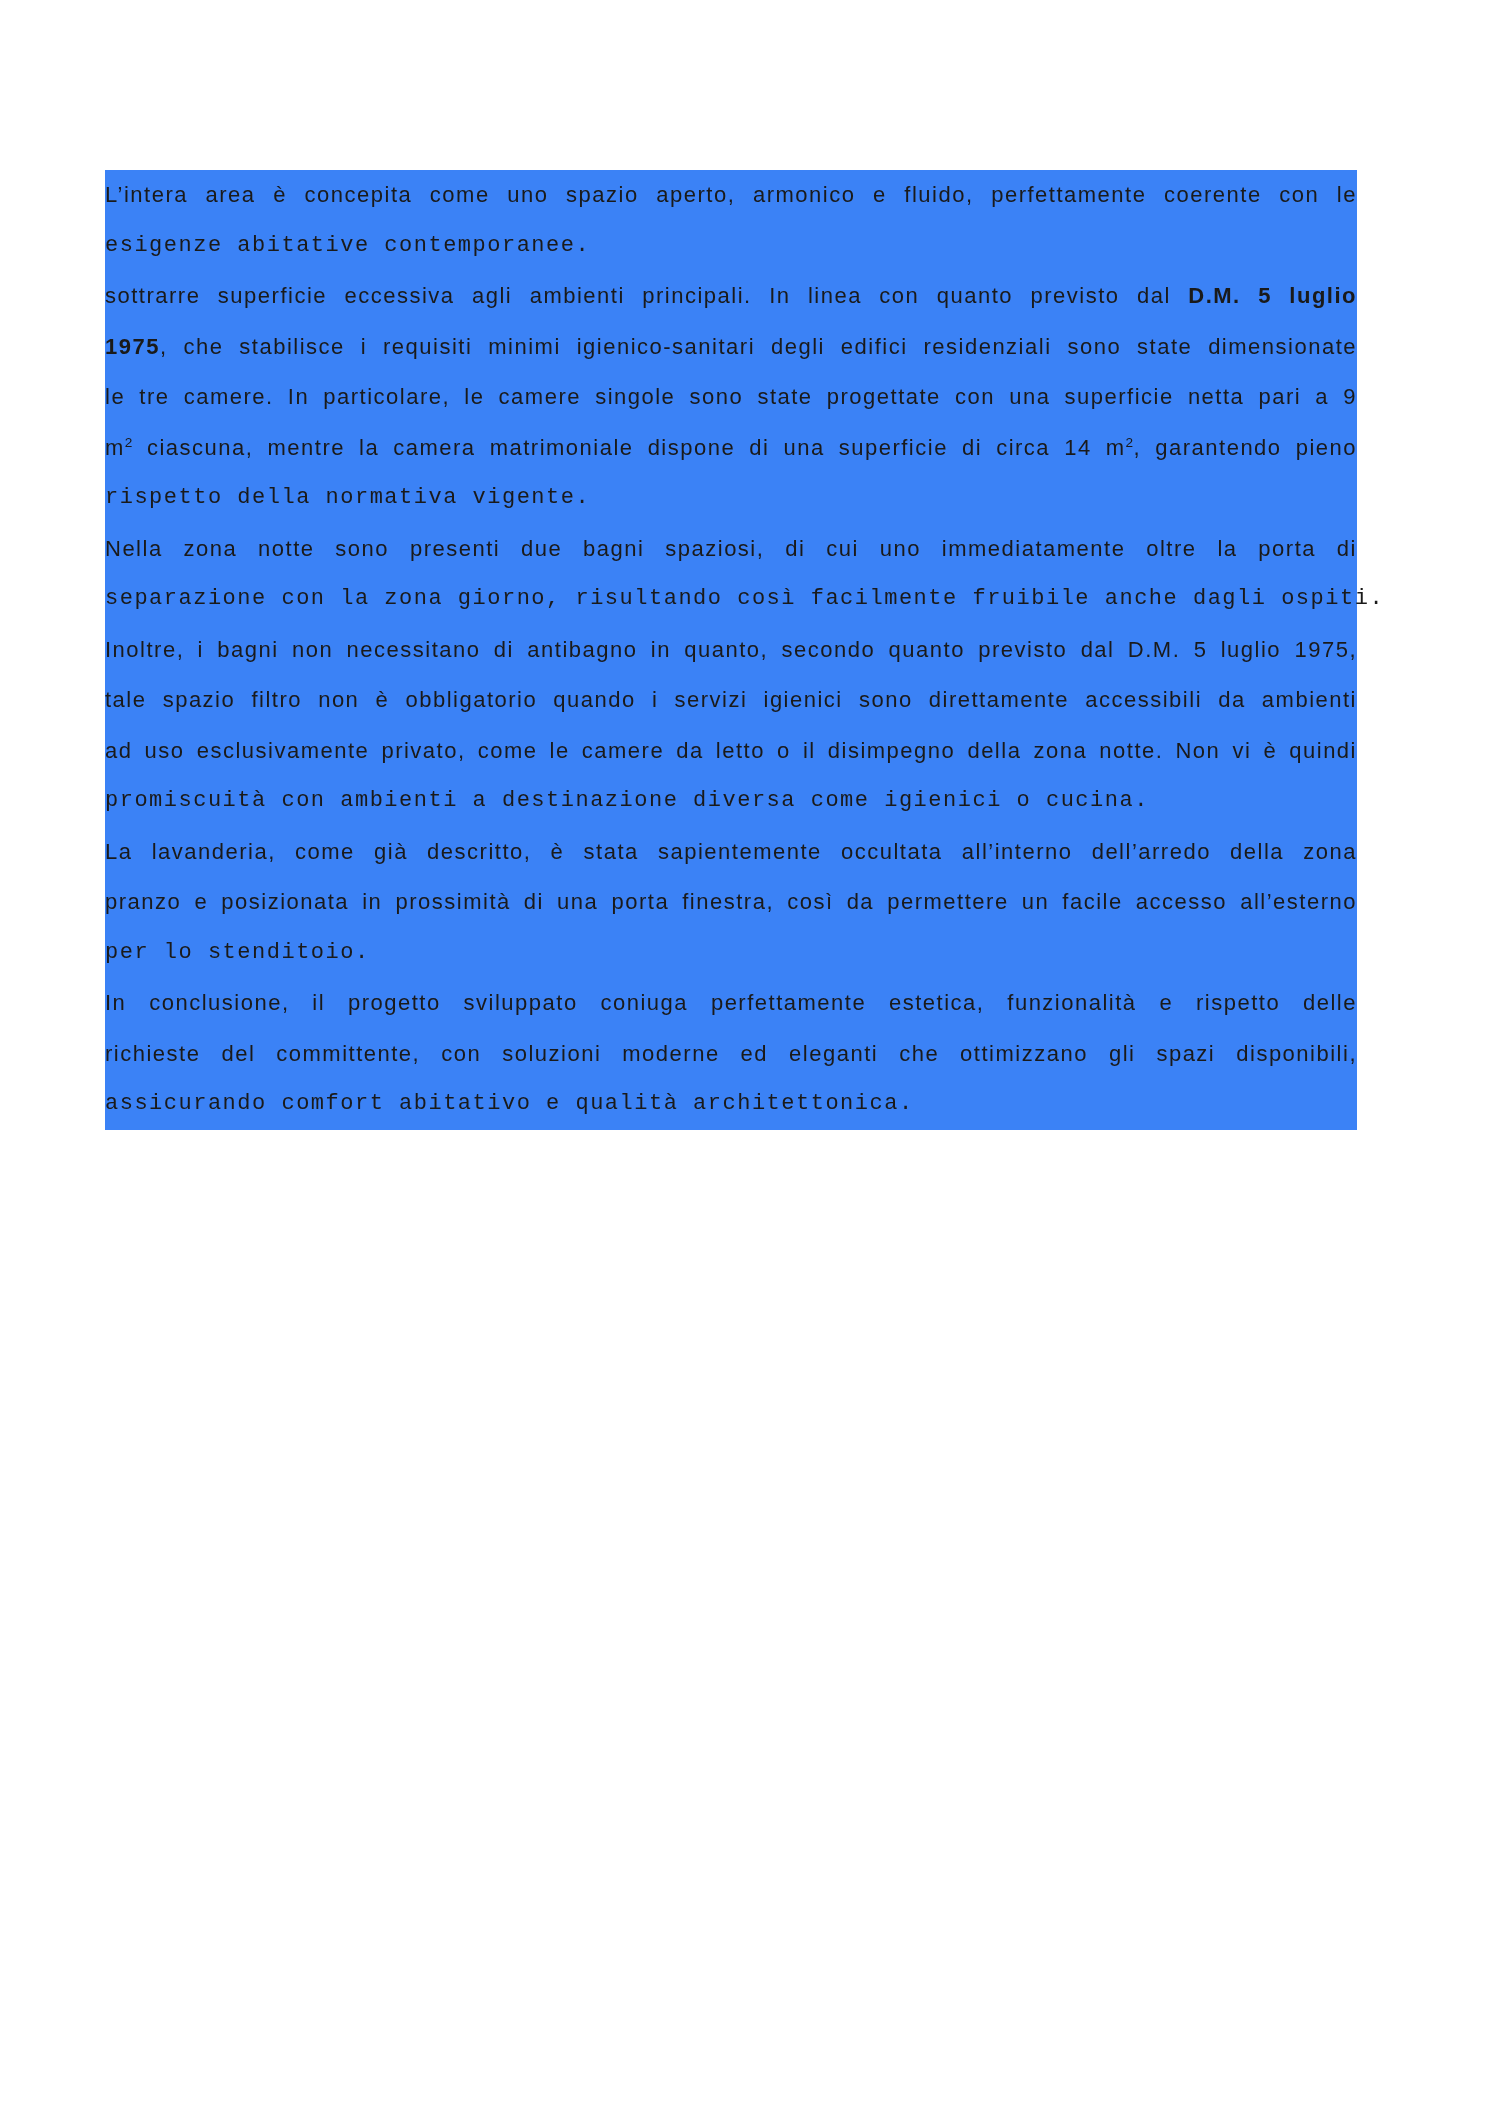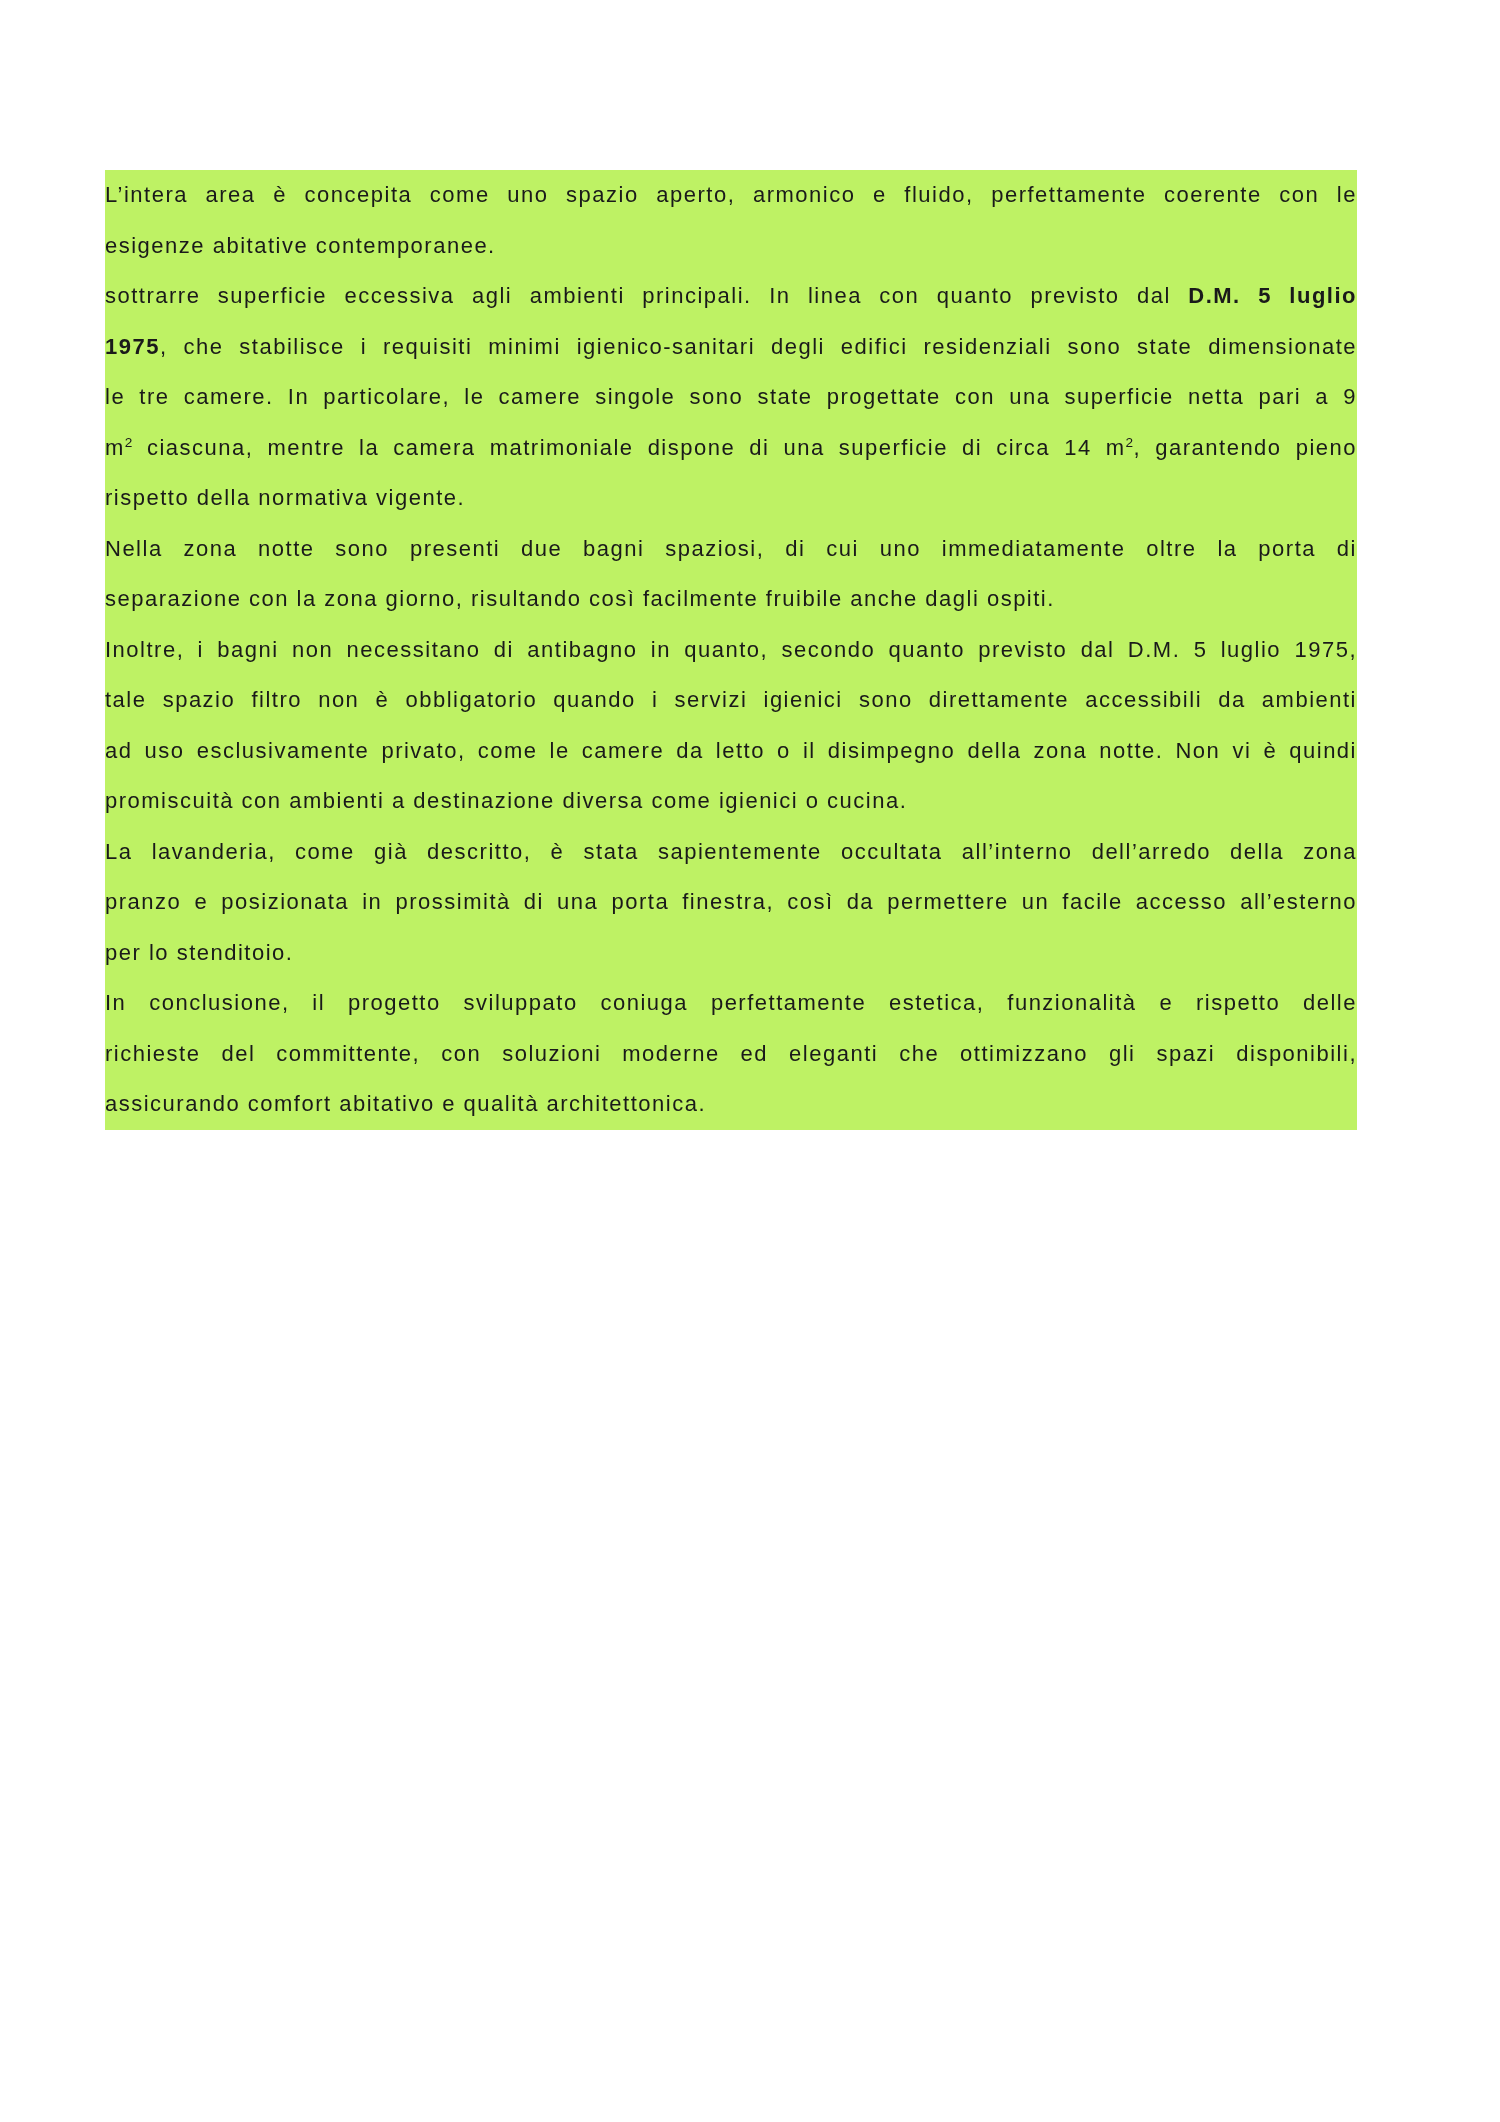--- a/index.html
+++ b/index.html
@@ -26,34 +26,35 @@
     letter-spacing: 1.5px;
   }
   .paragraph { margin: 0; }
   .line {
     text-align: justify;
     text-align-last: justify;
     white-space: nowrap;
   }
   .line.last {
     text-align-last: left;
+    font-family: Liberation Mono, monospace;
   }
   .b { font-weight: bold; }
   sup.sup {
     font-size: 0.62em;
     line-height: 0;
     vertical-align: super;
     letter-spacing: 0.5px;
   }
 </style>
 </head>
 <body>
 
 <div class="page">
-  <div class="doc-body" style="background: #bef264; color: rgb(26, 26, 26);">
+  <div class="doc-body" style="background: #3b82f6; color: rgb(26, 26, 26);">
       <div class="paragraph">
         <div class="line"><span>L’intera area è concepita come uno spazio aperto, armonico e fluido, perfettamente coerente con le</span></div>
         <div class="line last"><span>esigenze abitative contemporanee.</span></div>
       </div>
       <div class="paragraph">
         <div class="line"><span>sottrarre superficie eccessiva agli ambienti principali. In linea con quanto previsto dal </span><span class="b">D.M. 5 luglio</span></div>
         <div class="line"><span class="b">1975</span><span>, che stabilisce i requisiti minimi igienico-sanitari degli edifici residenziali sono state dimensionate</span></div>
         <div class="line"><span>le tre camere. In particolare, le camere singole sono state progettate con una superficie netta pari a 9</span></div>
         <div class="line"><span>m</span><sup class="sup">2</sup><span> ciascuna, mentre la camera matrimoniale dispone di una superficie di circa 14 m</span><sup class="sup">2</sup><span>, garantendo pieno</span></div>
         <div class="line last"><span>rispetto della normativa vigente.</span></div>

